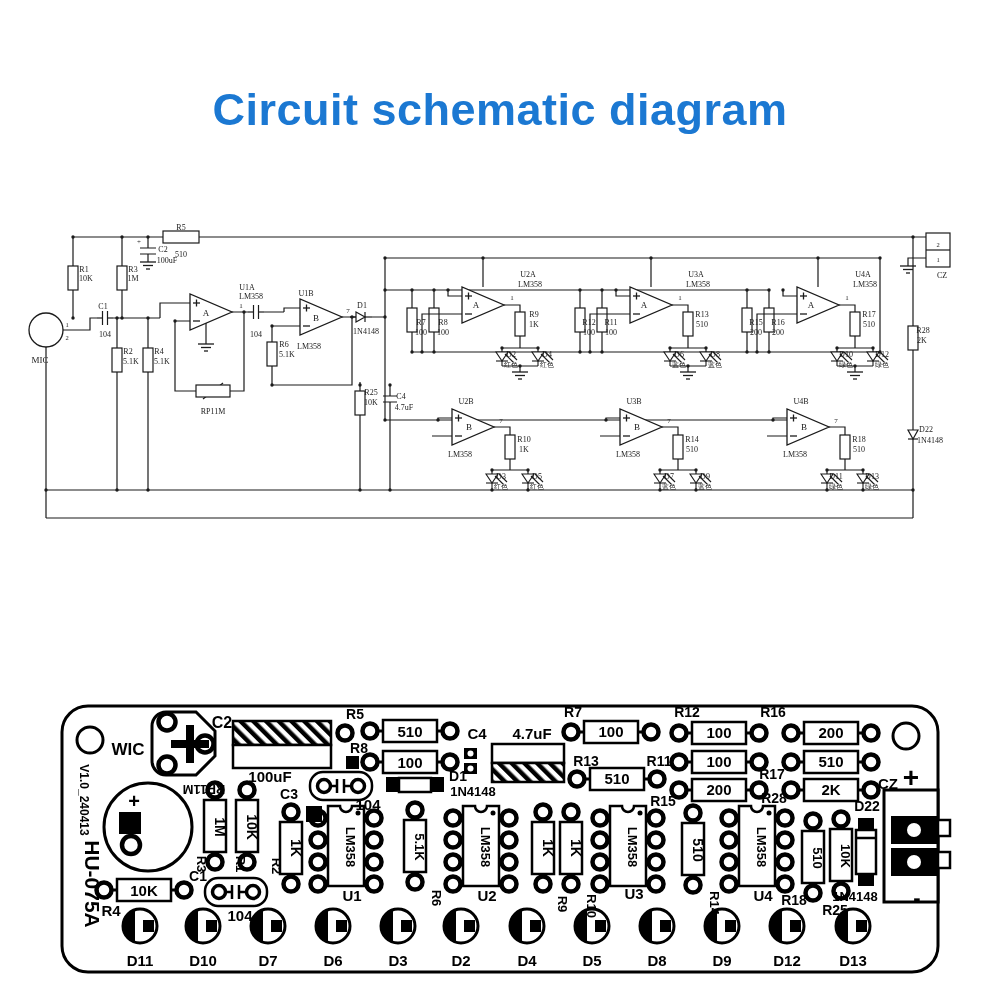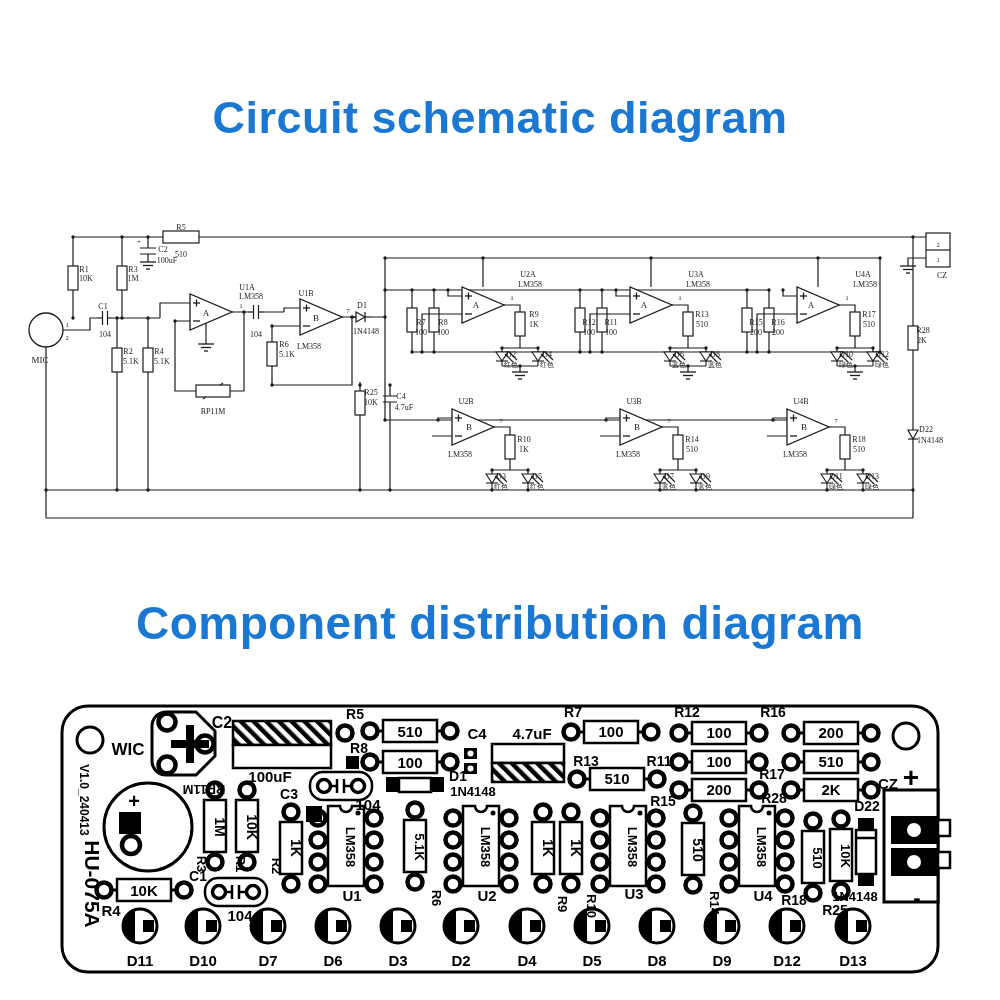--- a/index.html
+++ b/index.html
@@ -1,35 +1,34 @@
 <!DOCTYPE html>
 <html><head>
 <meta charset="utf-8">
 <style>
   html,body{margin:0;padding:0;background:#fff;}
   .page{position:relative;width:1000px;height:1000px;background:#fff;overflow:hidden;
         font-family:"Liberation Sans",sans-serif;}
   .title{position:absolute;left:0;width:100%;text-align:center;font-weight:700;
          letter-spacing:0.5px;margin:0;}
-  #title1{top:84px;font-size:45px;margin-top:8px;}
+  #title1{top:84px;font-size:45px;}
   #title2{top:596px;font-size:46px;}
   svg{position:absolute;left:0;top:0;}
   .ring{fill:#fff;stroke:#000;stroke-width:4.5;}
   .ring2{fill:#fff;stroke:#000;stroke-width:3.5;}
   .k{stroke:#000;stroke-width:2.5;fill:none;}
   #schem-labels text, #stage-labels text{font-family:"Liberation Serif",serif;fill:#1b1b1b;}
   #pcb-labels text{font-family:"Liberation Sans",sans-serif;font-weight:700;fill:#000;}
 </style>
 </head>
 <body>
 
 <div class="page">
 
   <h1 class="title" id="title1" style="color: rgb(27, 120, 210);">Circuit schematic diagram</h1>
-  <h1 class="title" id="title2" style="color: rgb(27, 120, 210);">Component distribution diagram</h1>
 
   <svg width="1000" height="1000" viewBox="0 0 1000 1000">
     <defs>
       <pattern id="hatch" patternUnits="userSpaceOnUse" width="9" height="9" patternTransform="rotate(-45)">
         <rect width="9" height="9" fill="#fff"></rect>
         <rect width="4.5" height="9" fill="#000"></rect>
       </pattern>
 
       <g id="resv" stroke="#1b1b1b" stroke-width="1.2">
         <line x1="0" y1="-6" x2="0" y2="0"></line>

